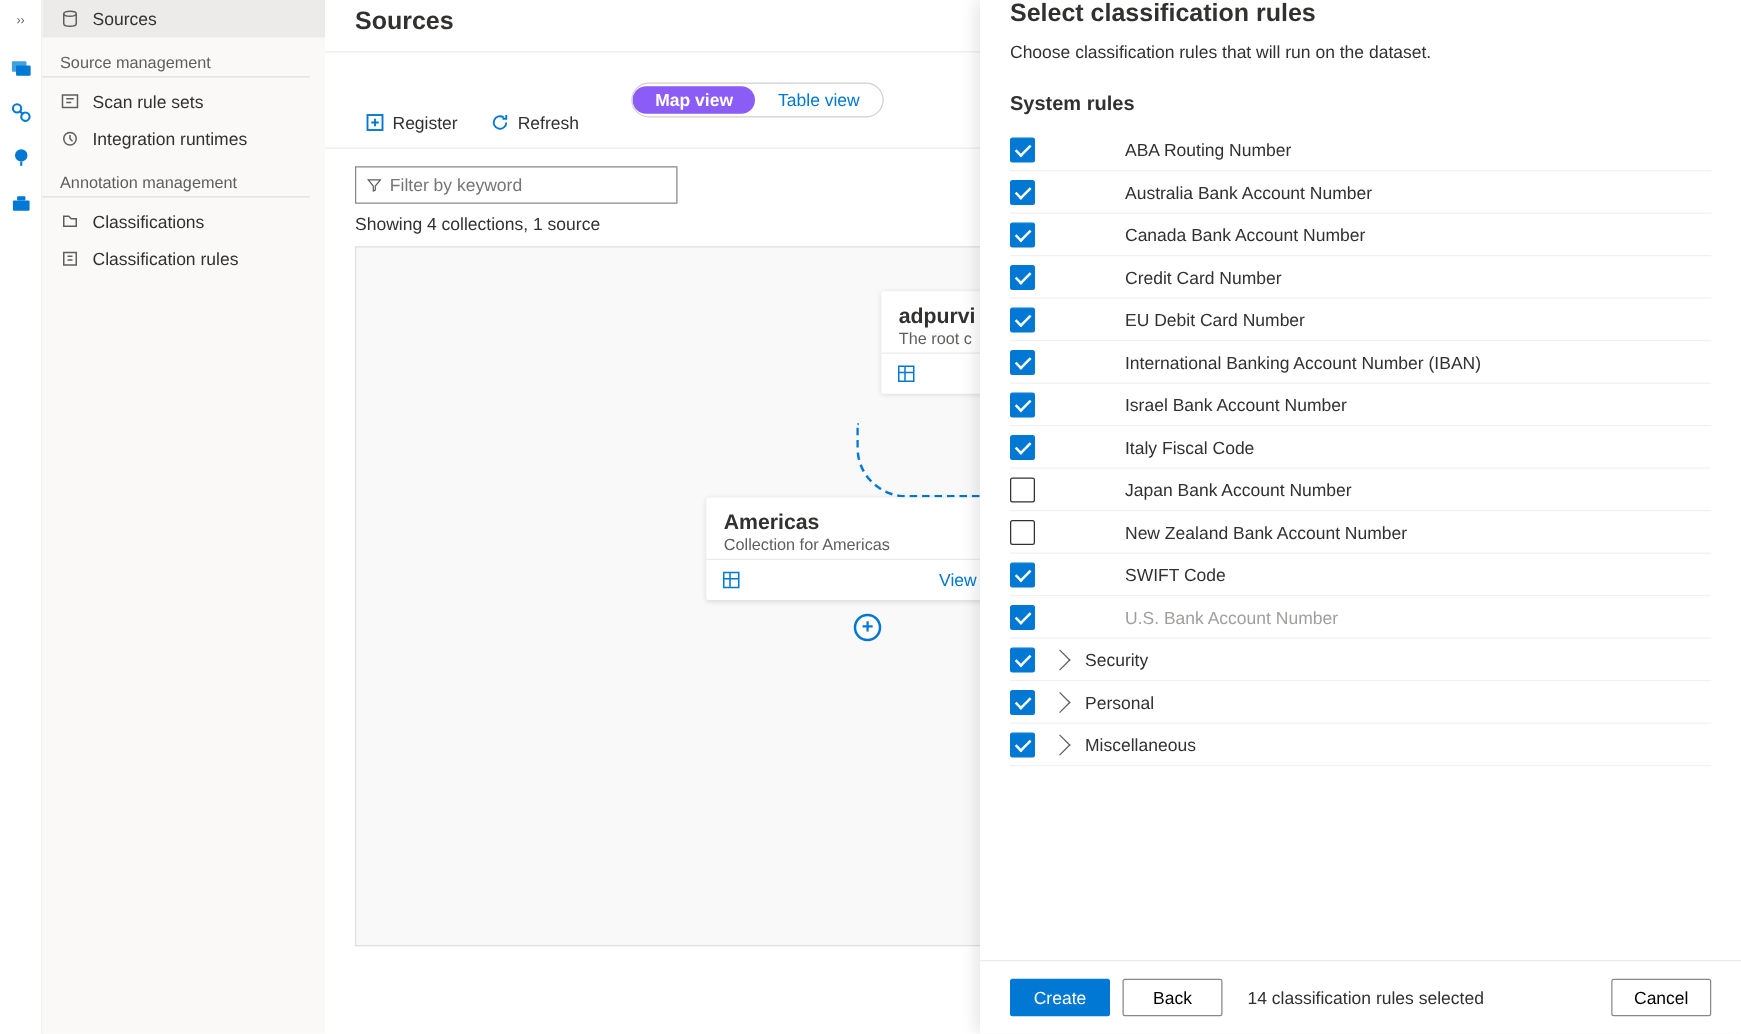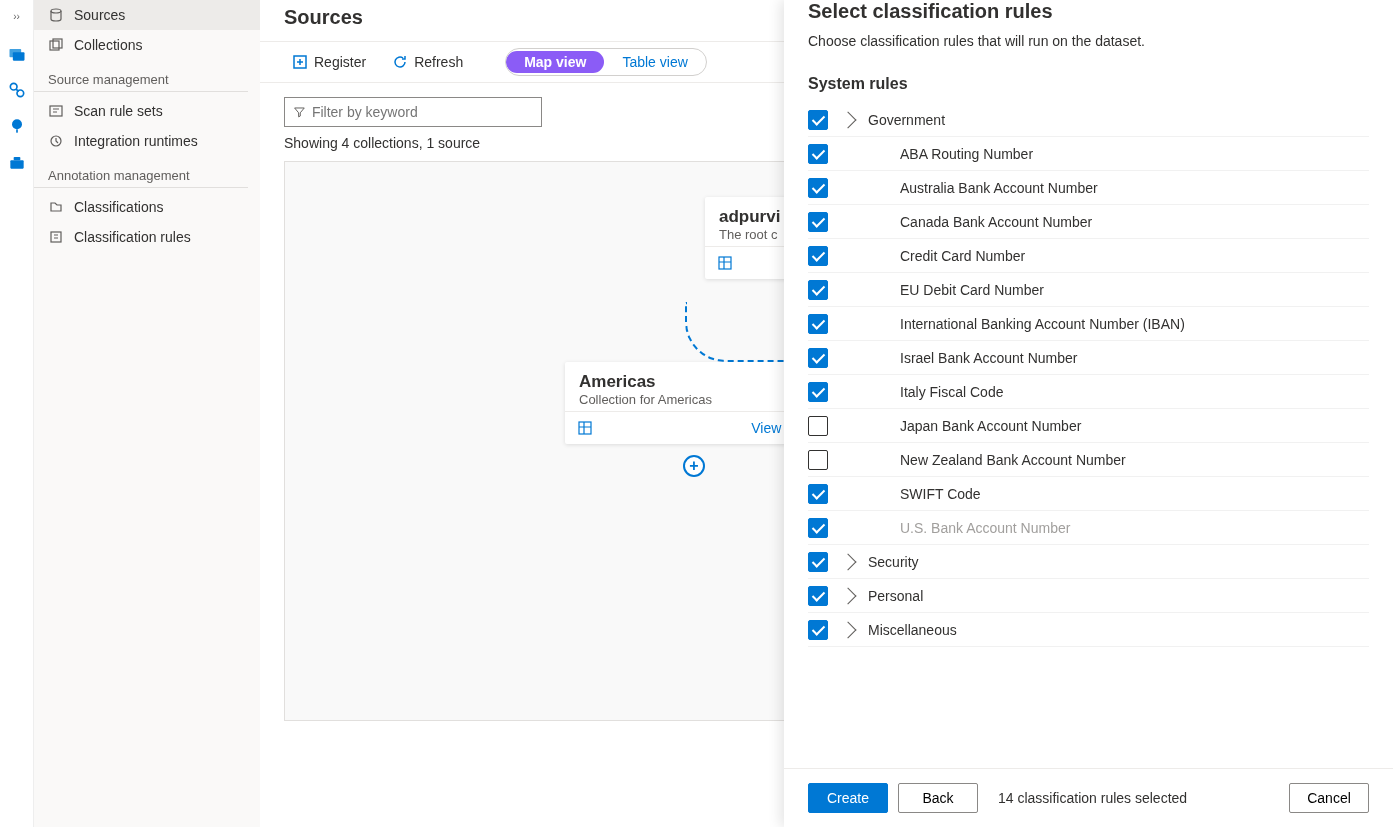--- a/index.html
+++ b/index.html
@@ -16,21 +16,21 @@
   .nav { position: absolute; left: 34px; top: 0; width: 226px; height: 100%; background: #faf9f8; }
   .nav .item { display:flex; align-items:center; padding: 7px 14px; font-size:14px; color:#323130; cursor:pointer; gap:10px;}
   .nav .item.active { background: #edebe9; }
   .nav .section { padding: 12px 14px 4px; font-size:13px; color:#605e5c; border-bottom:1px solid #e1dfdd; margin:0 12px 4px 0;}
   .nav svg { width:16px; height:16px; color:#605e5c; flex-shrink:0; }
 
   
   .main { position:absolute; left:260px; top:0; right:0; height:100%; background:#fff; }
   .main h1 { font-size:20px; font-weight:600; padding: 6px 24px 12px; }
   .toolbar { display:flex; align-items:center; padding: 6px 24px; border-top:1px solid #edebe9; border-bottom:1px solid #edebe9; gap:10px;}
-  .tbtn { display:flex; align-items:center; gap:6px; padding:6px 8px; font-size:14px; color:#323130; cursor:pointer; }
+  .tbtn { display:flex; align-items:center; gap:6px; padding:6px 8px; font-size:14px; color:#323130; cursor:pointer;margin-top:36px; }
   .tbtn svg { width:16px; height:16px; color:#0078d4; }
   .viewtoggle { display:flex; align-items:center; border:1px solid #d2d0ce; border-radius:16px; height:28px; overflow:hidden; margin-left:24px;}
   .vopt { padding: 3px 18px; font-size:14px; color:#0078d4; cursor:pointer; border-radius:14px;}
   .vopt.active { background:#8b5cf6; color:#fff; font-weight:600; }
   .filterwrap { padding: 14px 24px 4px; }
   .filterbox { width:258px; height:30px; border:1px solid #8a8886; display:flex; align-items:center; padding:0 8px; gap:6px; }
   .filterbox input { border:none; outline:none; font-size:14px; width:100%; color:#323130;}
   .filterbox svg { width:14px; height:14px; color:#605e5c; }
   .summary { padding: 4px 24px 10px; font-size:14px; color:#323130; }
 
@@ -103,27 +103,20 @@
 </div>
 
 <div class="nav">
   <div class="item active">
     <svg viewBox="0 0 16 16" fill="none" stroke="currentColor" stroke-width="1.2">
         <ellipse cx="8" cy="4" rx="5" ry="2"></ellipse>
         <path d="M3 4v8c0 1.1 2.2 2 5 2s5-.9 5-2V4"></path>
       </svg>
     <span>Sources</span>
   </div>
-  <div class="item">
-    <svg viewBox="0 0 16 16" fill="none" stroke="currentColor" stroke-width="1.2">
-        <rect x="2" y="4" width="9" height="9"></rect>
-        <rect x="5" y="2" width="9" height="9"></rect>
-      </svg>
-    <span>Collections</span>
-  </div>
   <div class="section">Source management</div>
   <div class="item">
     <svg viewBox="0 0 16 16" fill="none" stroke="currentColor" stroke-width="1.2">
         <rect x="2" y="3" width="12" height="10"></rect>
         <path d="M5 6h6M5 9h4"></path>
       </svg>
     <span>Scan rule sets</span>
   </div>
   <div class="item">
     <svg viewBox="0 0 16 16" fill="none" stroke="currentColor" stroke-width="1.2">
@@ -213,27 +206,20 @@
     <div class="addcircle" style="left:398px; top:293px;">+</div>
   </div>
 </div>
 
 <div class="panel">
   <div class="pbody">
     <h2>Select classification rules</h2>
     <div class="pdesc">Choose classification rules that will run on the dataset.</div>
     <h3>System rules</h3>
     <div id="rules-container">
-        <div class="rule-row">
-          <div class="chk checked"></div>
-          <div class="chevwrap">
-            <span class="chev right"></span>
-          </div>
-          <span class="lbl">Government</span>
-        </div>
         <div class="rule-row child">
           <div class="chk checked"></div>
           <div class="childpad"></div>
           <span class="lbl">ABA Routing Number</span>
         </div>
         <div class="rule-row child">
           <div class="chk checked"></div>
           <div class="childpad"></div>
           <span class="lbl">Australia Bank Account Number</span>
         </div>

